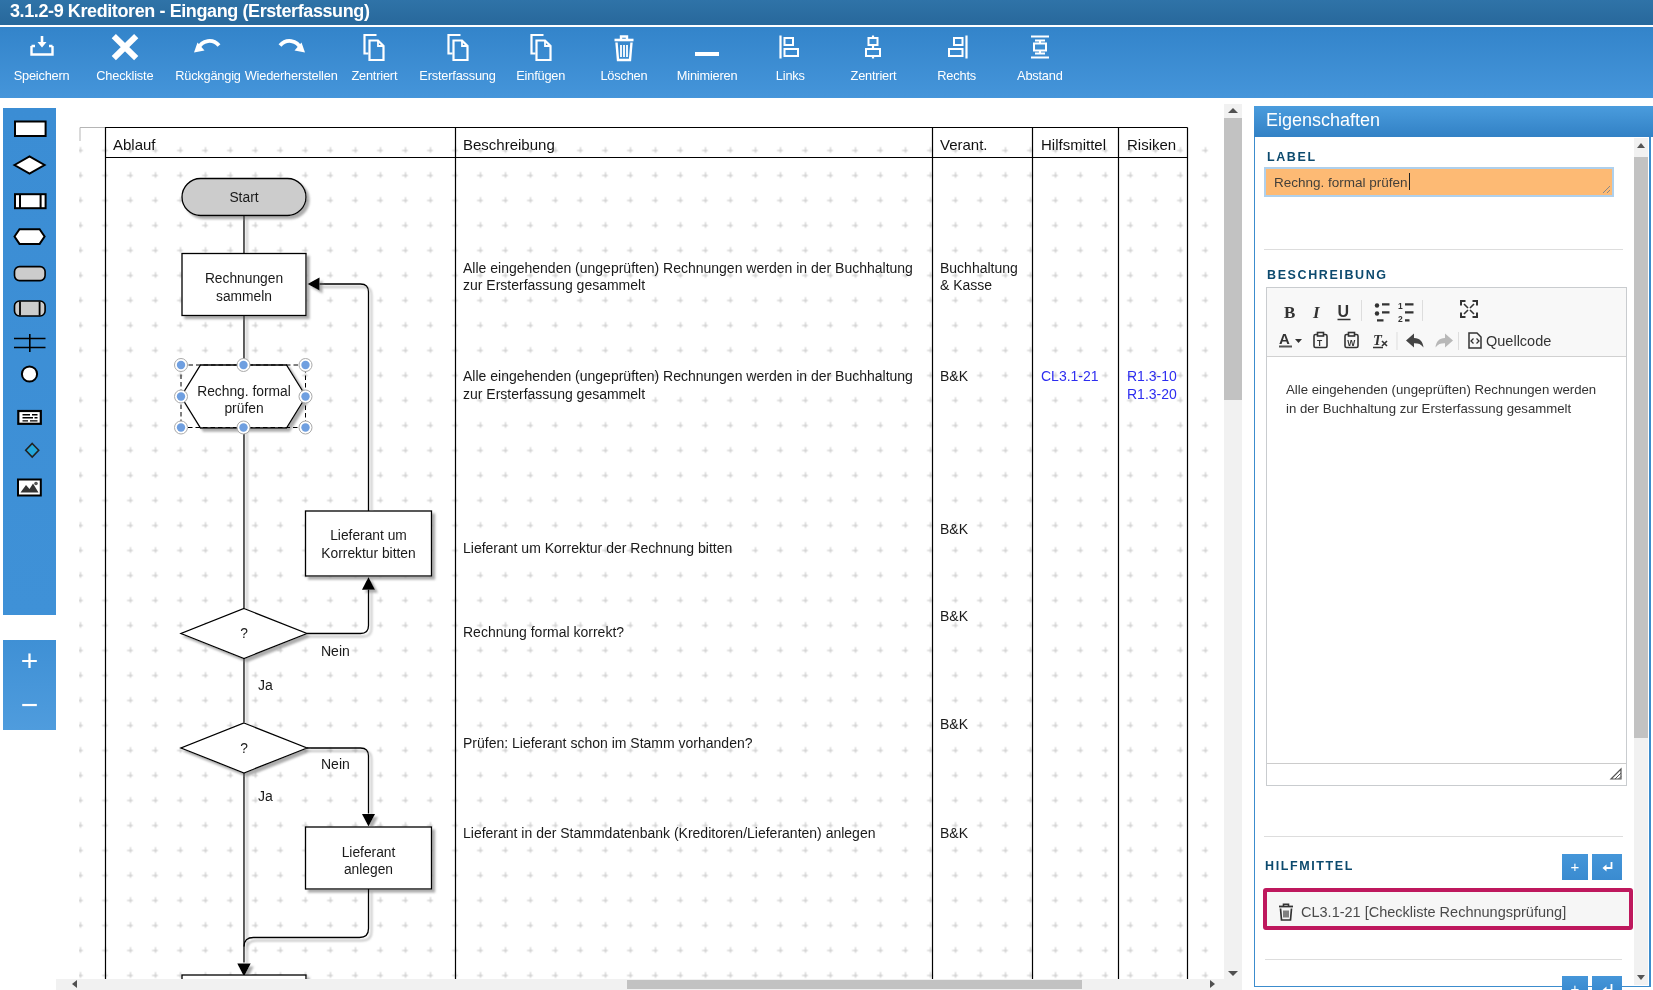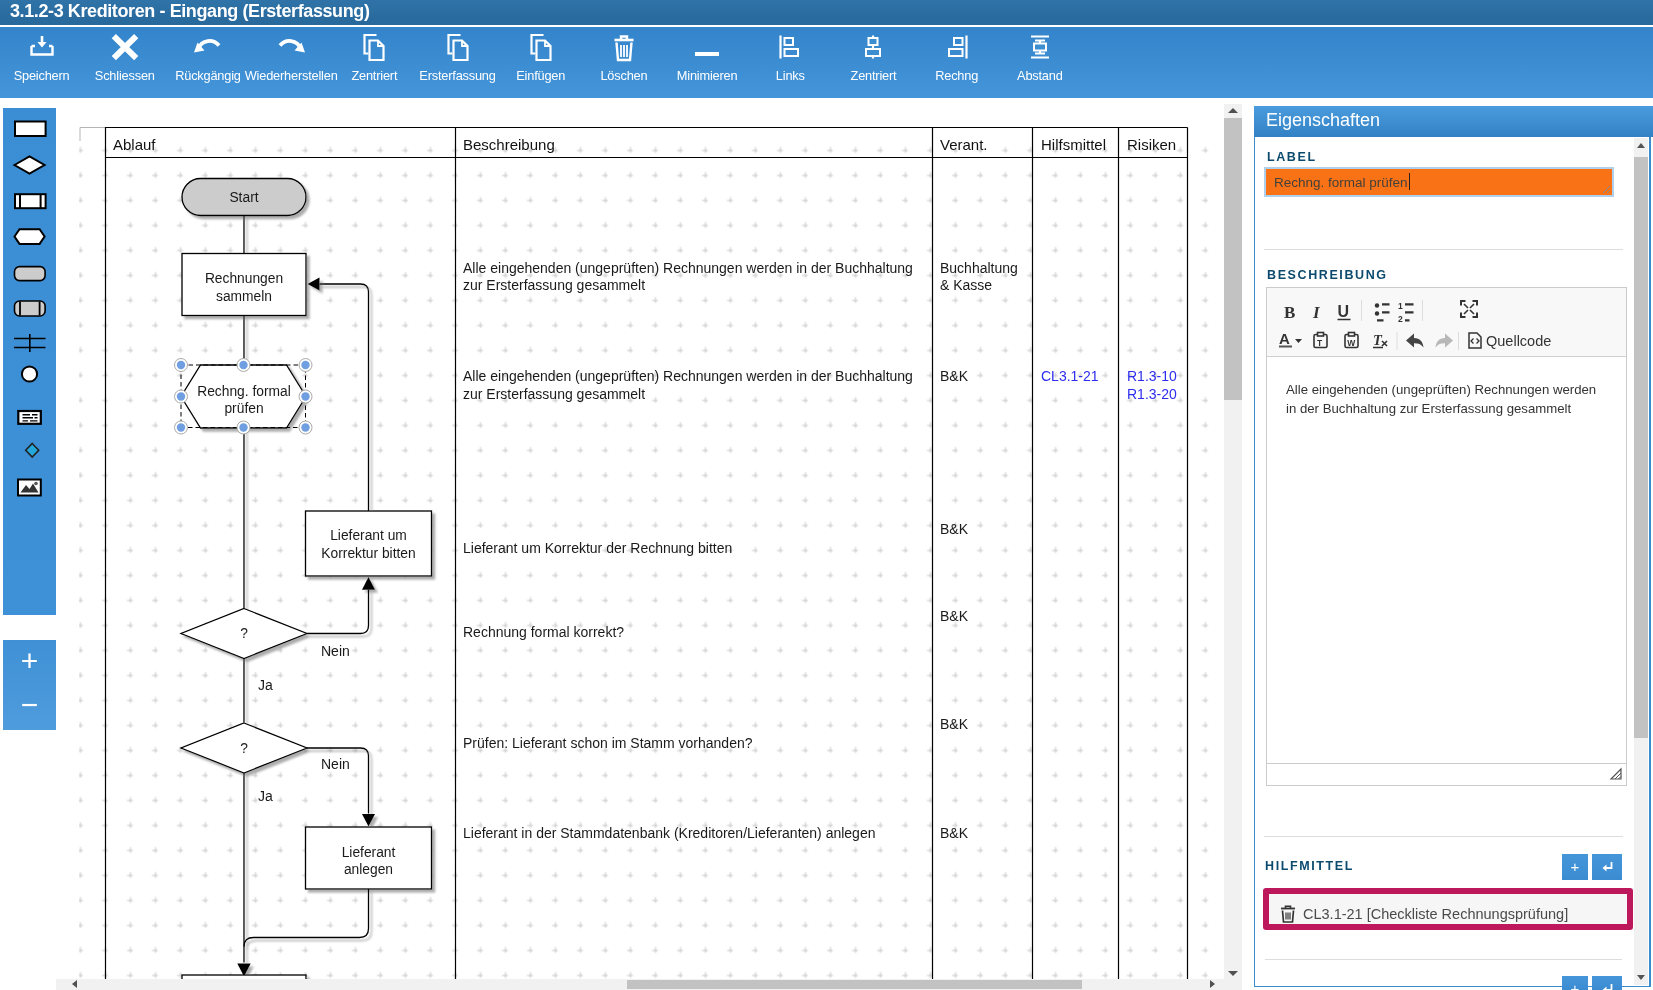--- a/index.html
+++ b/index.html
@@ -26,57 +26,57 @@
 .sb-thumb { position:absolute; background:#c2c2c2; }
 .tri { position:absolute; width:0; height:0; }
 
 #panel-border { position:absolute; left:1254px; top:106px; width:397px; height:881px;
   border:1px solid #3c8ccd; border-right-width:2px; }
 #panel-head { position:absolute; left:1254px; top:106px; width:399px; height:31px;
   background:linear-gradient(#4a9cdd,#3281c5); }
 #panel-head span { position:absolute; left:12px; top:4px; color:#fff; font-size:18px; font-weight:normal; }
 .sec-label { position:absolute; color:#0c4a6e; font-size:12.5px; font-weight:bold; letter-spacing:1.6px; }
 #label-input { position:absolute; left:1264px; top:167px; width:350px; height:30px;
-  border:2px solid #afd0ec; background:#f97316;text-align:right; }
+  border:2px solid #afd0ec; background:#fdba74;text-align:right; }
 #label-input .txt { position:absolute; left:8px; top:6px; font-size:13.5px; color:#44403a; }
 .divider { position:absolute; height:1px; background:#ddd; }
 #editor { position:absolute; left:1266px; top:287px; width:361px; height:499px;
   border:1px solid #c9cccf; background:#fff; }
 #ed-toolbar { position:absolute; left:0; top:0; width:359px; height:69px;
   background:#f8f8f8; border-bottom:1px solid #d1d1d1; }
 #ed-content { position:absolute; left:0; top:70px; width:359px; height:405px; background:#fff;
   font-size:13.2px; color:#333; line-height:19px; padding:22px 19px 0 19px; }
 #ed-footer { position:absolute; left:0; top:475px; width:359px; height:22px; background:#fff;
   border-top:1px solid #ccc; }
 .blue-btn { position:absolute; height:26px; background:linear-gradient(#4596d9,#3a8bd0);
   color:#fff; text-align:center; }
 #hm-item { position:absolute; left:1263px; top:888px; width:370px; height:42px;
-  background:#f6f6f6; border:6px solid #be185d; border-radius:3px; }
+  background:#f6f6f6; border:4px solid #be185d; border-radius:3px; }
 #hm-item .t { position:absolute; left:34px; top:12px; font-size:14.5px; color:#4a4a4a; }
 </style>
 </head>
 <body>
 <div id="titlebar">
-    <span>3.1.2-3 Kreditoren - Eingang (Ersterfassung)</span>
+    <span>3.1.2-9 Kreditoren - Eingang (Ersterfassung)</span>
   </div>
 <div id="toolbar">
 <div class="tb">
       <svg width="30" height="28" viewBox="0 0 30 28" fill="none" stroke="#fff">
   <path d="M15 3 V12" stroke-width="2.6"></path>
         <path d="M10.5 9 L15 14.5 L19.5 9 Z" fill="#fff" stroke="none"></path>
   <path d="M4.5 13 V21.5 H25.5 V13" stroke-width="2.4"></path>
         <path d="M4.5 13 H8 M22 13 H25.5" stroke-width="2.4"></path>
 </svg>
       <div class="lbl">Speichern</div>
     </div>
 <div class="tb">
       <svg width="28" height="28" viewBox="0 0 28 28" stroke="#fff">
   <path d="M2.8 3.2 L25.2 25.2 M25.2 3.2 L2.8 25.2" stroke-width="6"></path>
 </svg>
-      <div class="lbl">Schliessen</div>
+      <div class="lbl">Checkliste</div>
     </div>
 <div class="tb">
       <svg width="30" height="28" viewBox="0 0 30 28" fill="none" stroke="#fff">
   <path d="M5 16 C9 6.5 20 5.5 26 12.5" stroke-width="3.8"></path>
   <path d="M1 19.5 L11.5 17.5 L4.5 9.5 Z" fill="#fff" stroke="none"></path>
 </svg>
       <div class="lbl">Rückgängig</div>
     </div>
 <div class="tb">
       <svg width="30" height="28" viewBox="0 0 30 28" fill="none" stroke="#fff">
@@ -139,21 +139,21 @@
   <rect x="7" y="16" width="14" height="7" stroke-width="2" fill="#3d8dd1"></rect>
 </svg>
       <div class="lbl">Zentriert</div>
     </div>
 <div class="tb">
       <svg width="28" height="28" viewBox="0 0 28 28" fill="none" stroke="#fff">
   <path d="M23.5 2.5 V25.5" stroke-width="2.2"></path>
   <rect x="11" y="5" width="8.5" height="7" stroke-width="2"></rect>
   <rect x="6" y="16" width="13.5" height="7" stroke-width="2"></rect>
 </svg>
-      <div class="lbl">Rechng</div>
+      <div class="lbl">Rechts</div>
     </div>
 <div class="tb">
       <svg width="28" height="28" viewBox="0 0 28 28" fill="none" stroke="#fff">
   <path d="M5 3.5 H23 M9 7.5 H19" stroke-width="2"></path>
   <path d="M5 24.5 H23 M9 20.5 H19" stroke-width="2"></path>
   <path d="M14 8 V20" stroke-width="2"></path>
   <rect x="8" y="10.5" width="12" height="7" stroke-width="2" fill="#3d8dd1"></rect>
 </svg>
       <div class="lbl">Abstand</div>
     </div>

